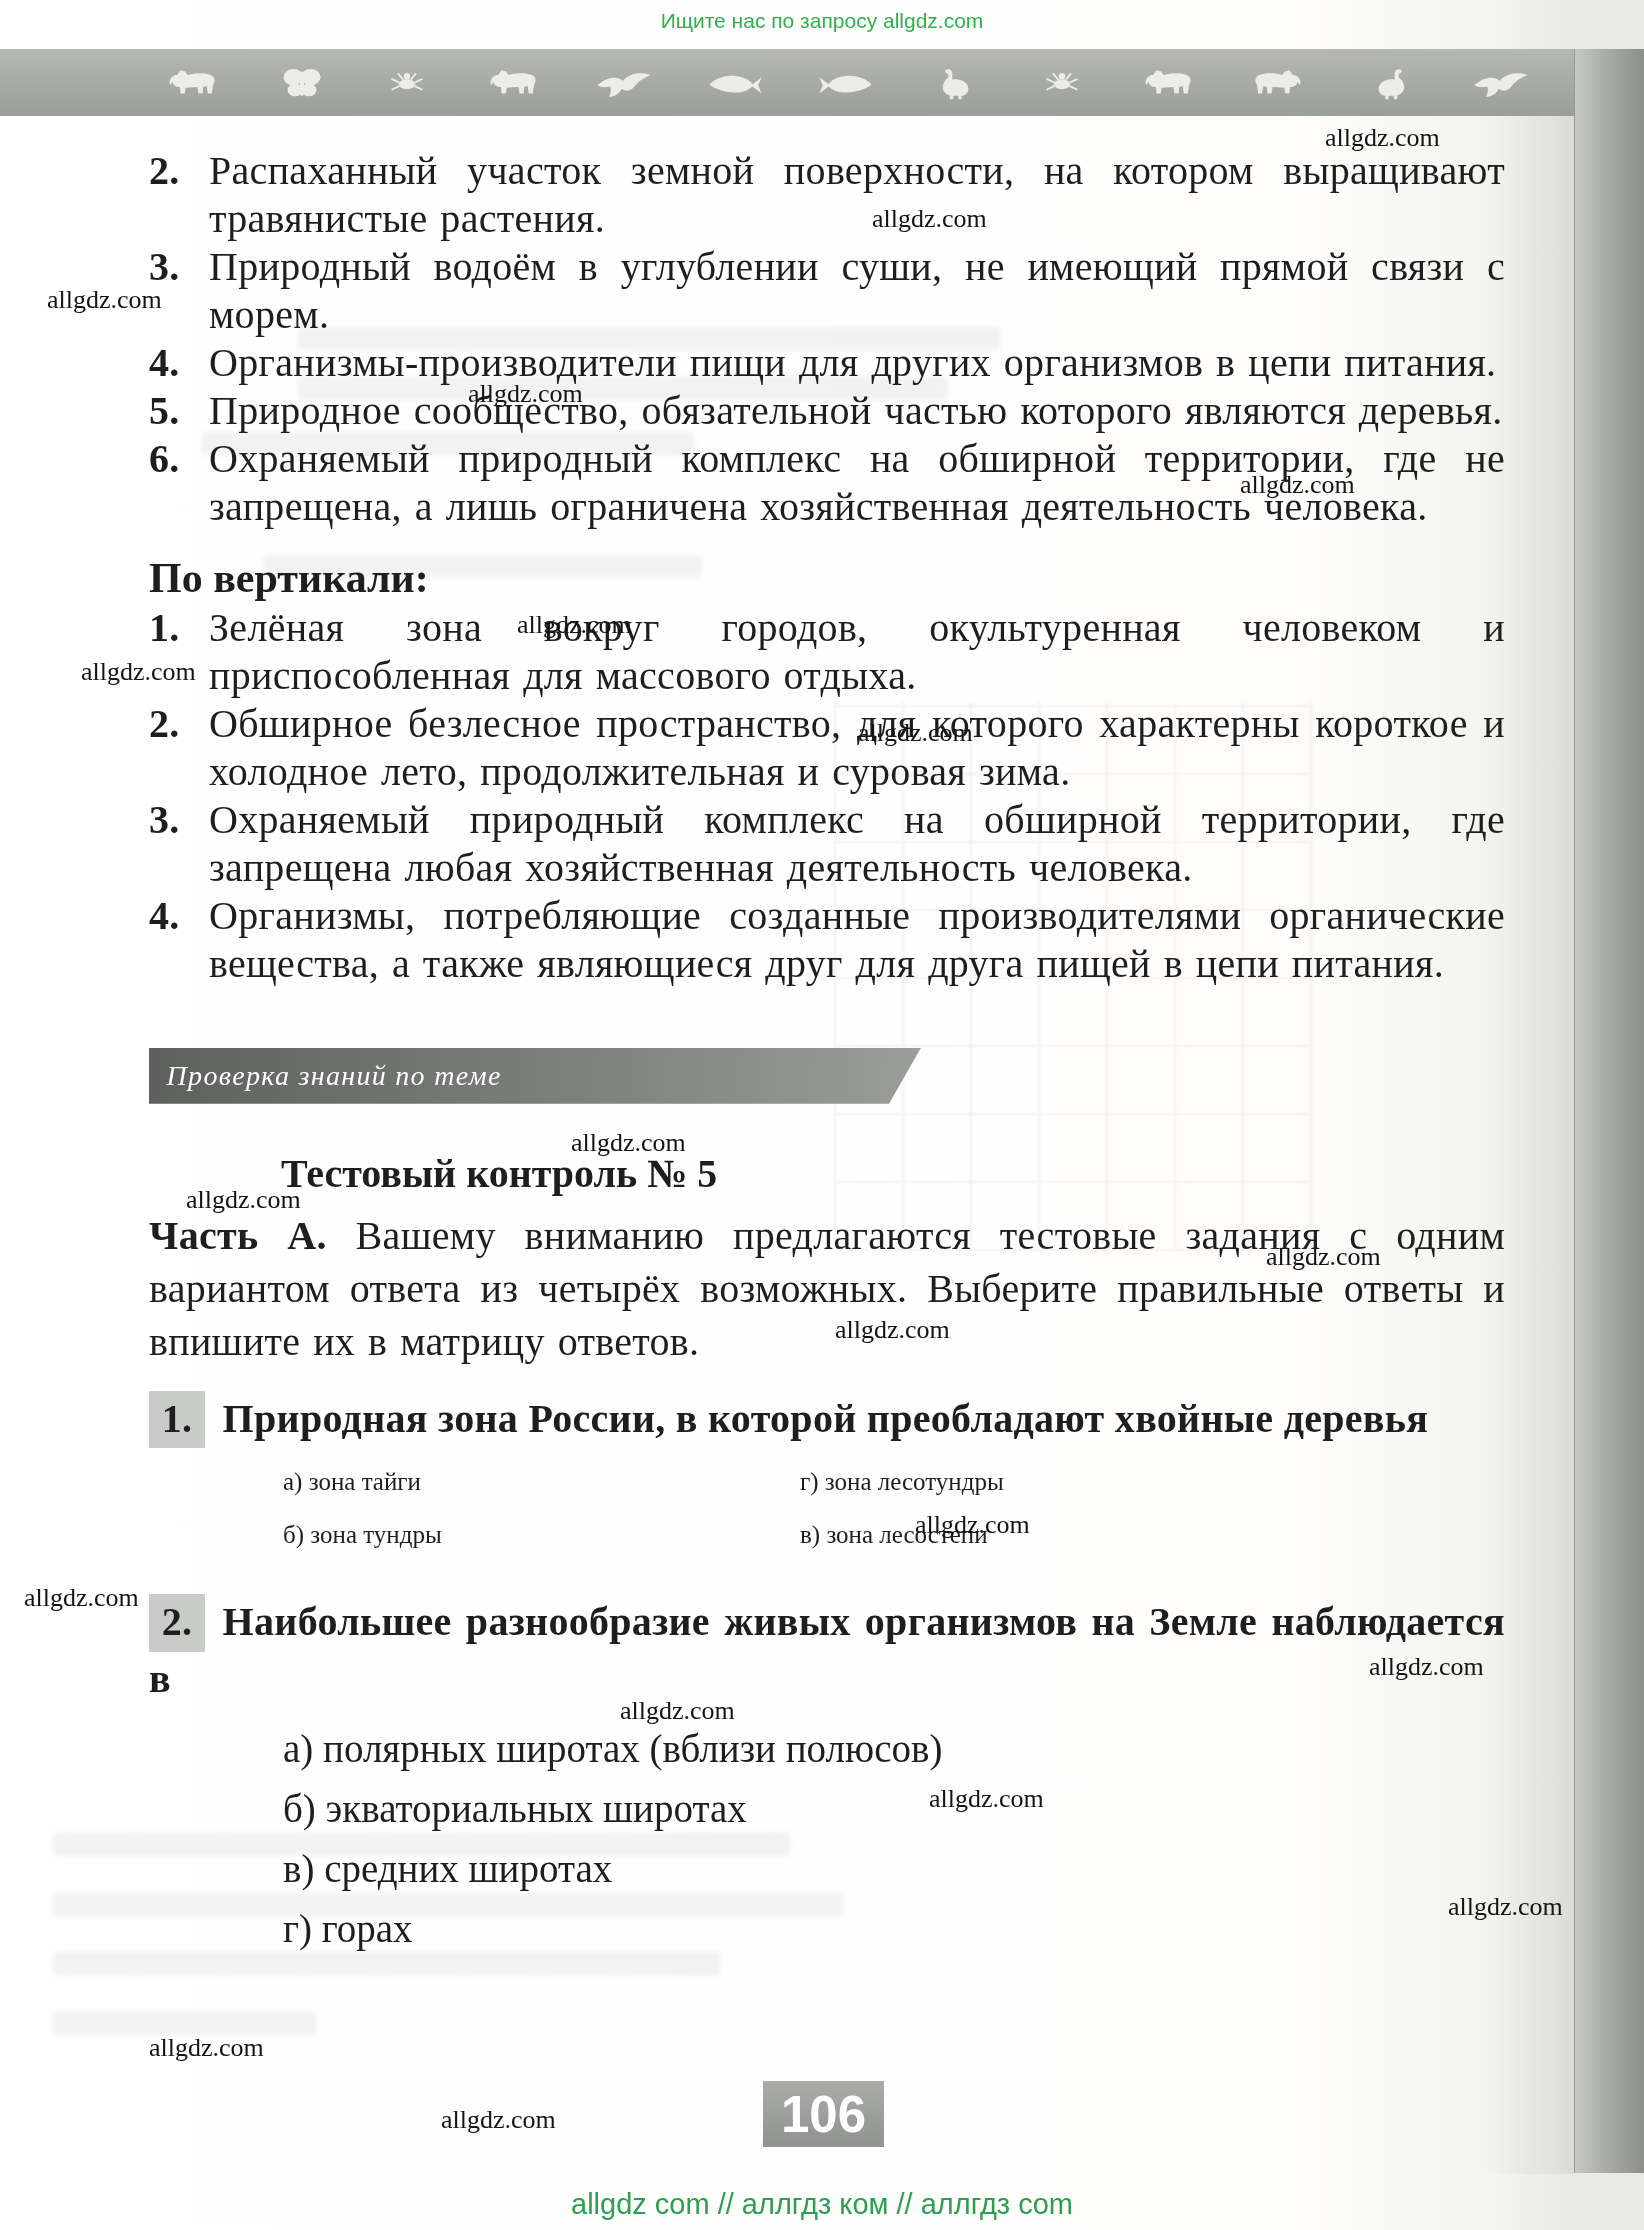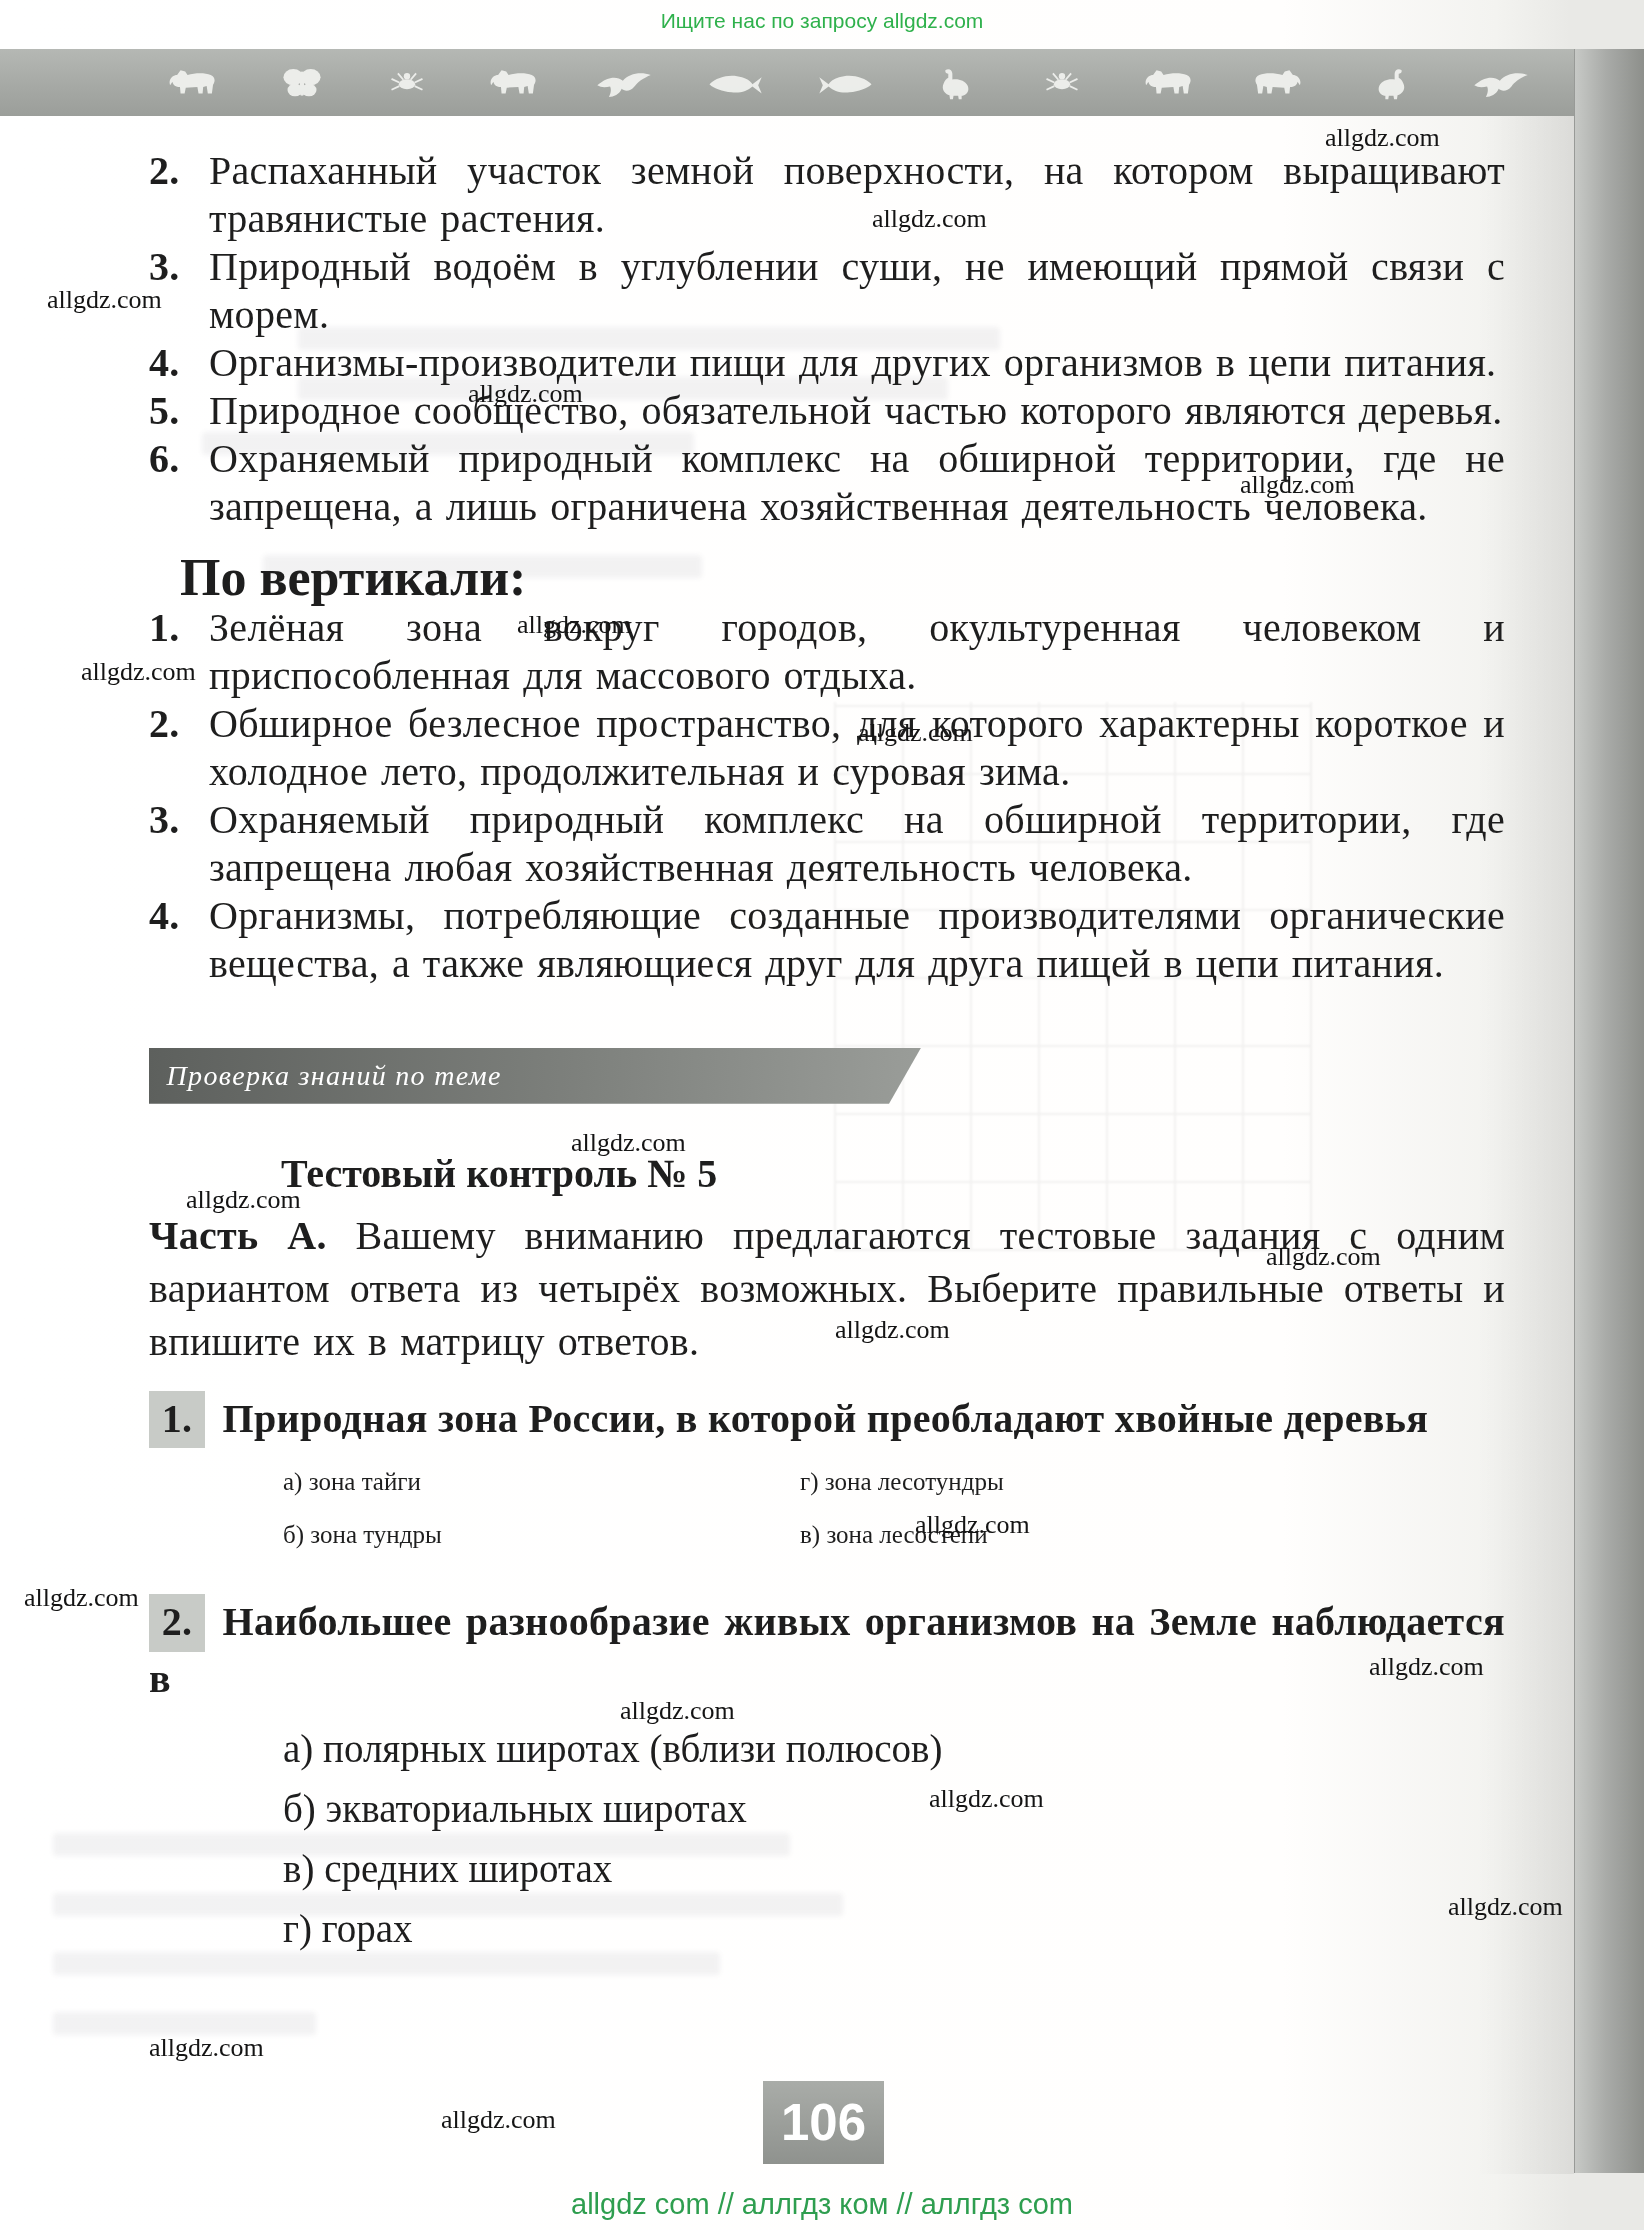--- a/index.html
+++ b/index.html
@@ -48,21 +48,21 @@
     filter:blur(0.9px); z-index:0;
   }
   .ghost-bar { position:absolute; height:23px; background:#565664; opacity:.07; filter:blur(2.6px); border-radius:3.5px; z-index:0; }
 
   
   .content { position:absolute; left:149px; top:147px; width:1356px; z-index:2; }
 
   .clue { position:relative; padding-left:60px; text-align:justify; font-size:40px; line-height:48px; letter-spacing:0.3px; word-spacing:2.6px; }
   .clue .num { position:absolute; left:0; top:0; font-weight:700; }
 
-  .vert-heading { margin-top:23px; font-size:52px; line-height:48px; font-weight:700;margin-left:31px; }
+  .vert-heading { margin-top:23px; font-size:42px; line-height:48px; font-weight:700; }
   .vert-clues { margin-top:1.8px; }
 
   .ribbon {
     margin-top:60px; width:772px; height:56px;
     background:linear-gradient(93deg,#5d605d 0%,#7d807c 55%,#9a9d99 100%);
     clip-path:polygon(0 0, 100% 0, calc(100% - 32px) 100%, 0 100%);
     display:flex; align-items:center; padding-left:17.6px;
   }
   .ribbon-text { font-style:italic; font-weight:400; font-size:28px; color:#ffffff; letter-spacing:1.3px;text-align:center; }
 
@@ -77,21 +77,21 @@
     font-weight:700; padding:0.9px 7px 3.5px; margin-right:17.6px;
   }
   .qtext { font-weight:700; }
 
   .opts2 { display:flex; padding-left:134px; margin-top:7px; font-size:25px; line-height:53px; }
   .opts2 .c1 { width:517px; }
   .opts1 { padding-left:134px; margin-top:14px; font-size:39px; line-height:60px; }
 
   
   .page-number-badge {
-    position:absolute; left:763px; top:2081px; width:121px; height:83px;
+    position:absolute; left:763px; top:2081px; width:121px; height:66px;
     background:linear-gradient(180deg,#a9aca8 0%,#8f928e 100%);
     display:flex; align-items:center; justify-content:center; z-index:4;
   }
   .page-number-badge span { font-family:"Liberation Sans", sans-serif; font-weight:700; font-size:51px; color:#ffffff; }
 
   
   .footer-text {
     position:absolute; top:2188px; left:0; width:100%; text-align:center;
     font-family:"Liberation Sans", sans-serif; font-size:29px; color:#2e9e4f; z-index:7;
   }

